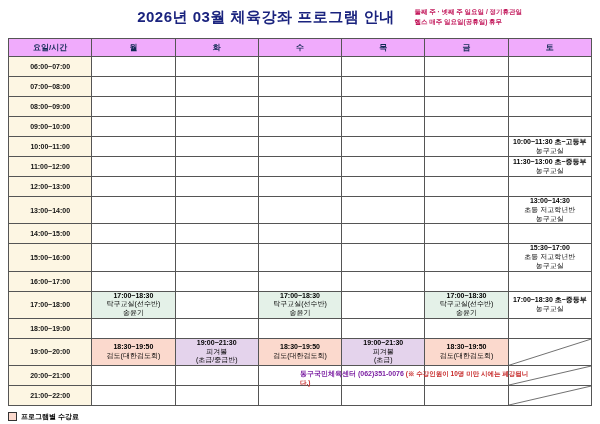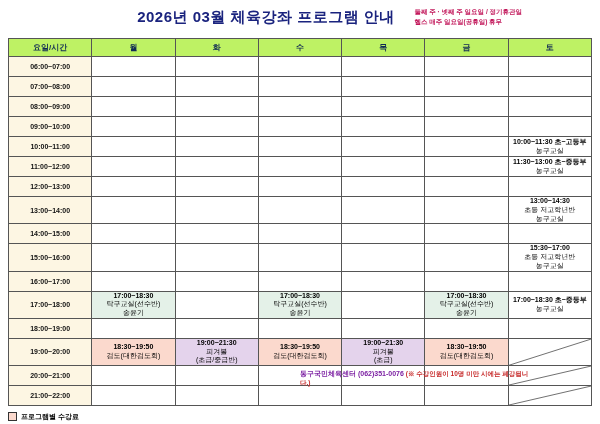--- a/index.html
+++ b/index.html
@@ -39,21 +39,21 @@
   }
   table.sched th, table.sched td{
     border:1px solid #555;
     padding:0;
     height:19px;
     font-size:7px;
     text-align:center;
     vertical-align:middle;
   }
   table.sched thead th{
-    background:#bef264;
+    background:#f0abfc;
     font-weight:bold;
     font-size:8px;
     height:17px;
     color:#102a54;
   }
   td.timecol{
     background:#fdf6e3;
     font-weight:bold;
     font-size:8px;
     width:76px;

